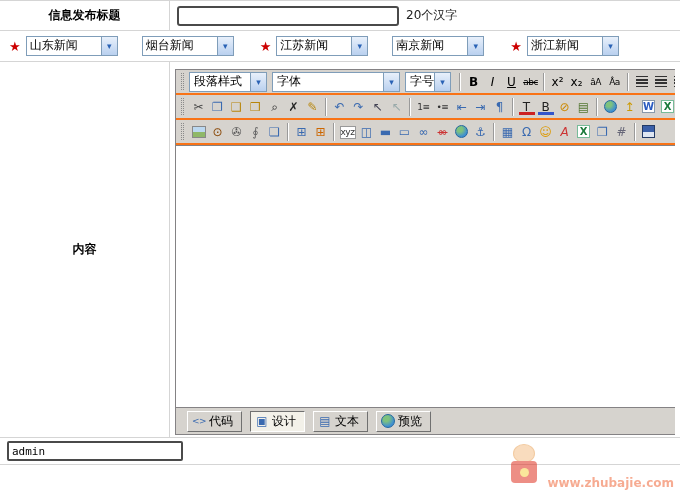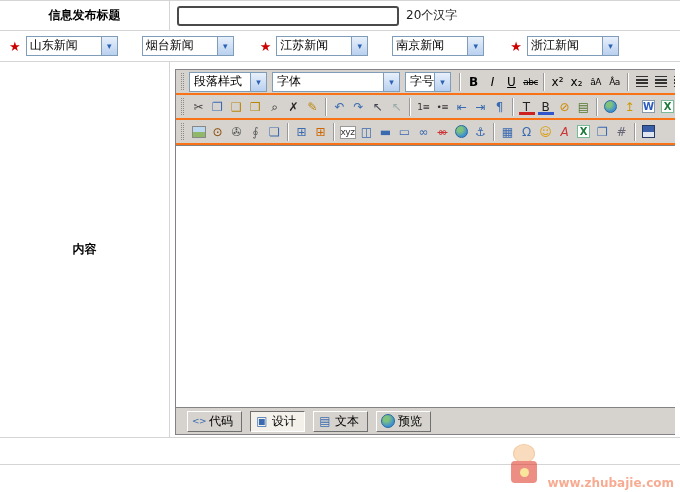--- a/index.html
+++ b/index.html
@@ -348,20 +348,23 @@
               <span class="icon i-globe"></span>
               <span>预览</span>
             </div>
           </div>
       </div>
     </div>
   </div>
 
 
   <div class="row r5">
+    <div class="content-cell">
+      <input class="txt-input short mono" type="text" value="admin" style="">
+    </div>
   </div>
 
 </div>
 
 <div class="wm">
   <div class="wm-pig">
     <div class="wm-head"></div>
     <div class="wm-body">
         <div class="wm-badge"></div>
       </div>

